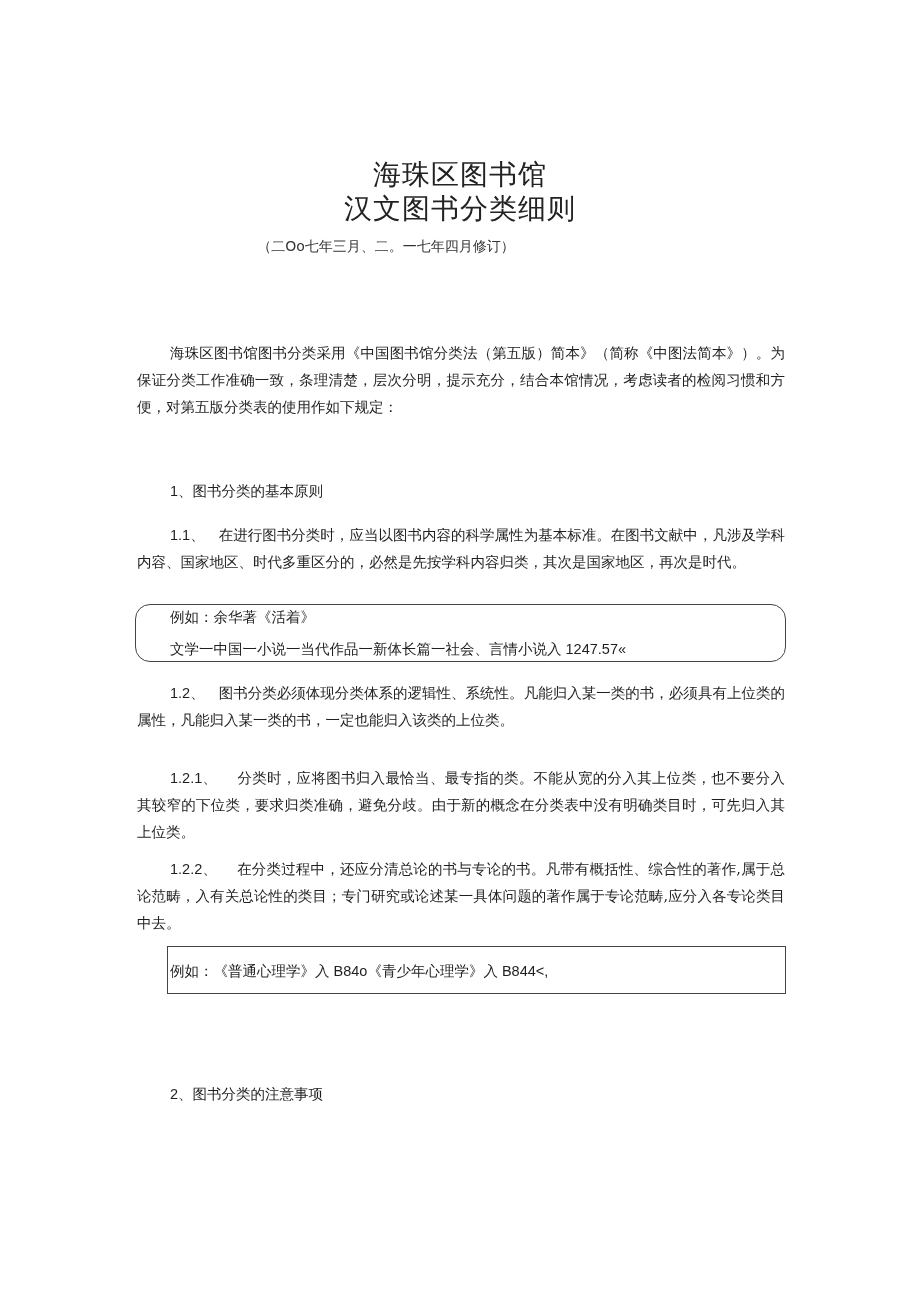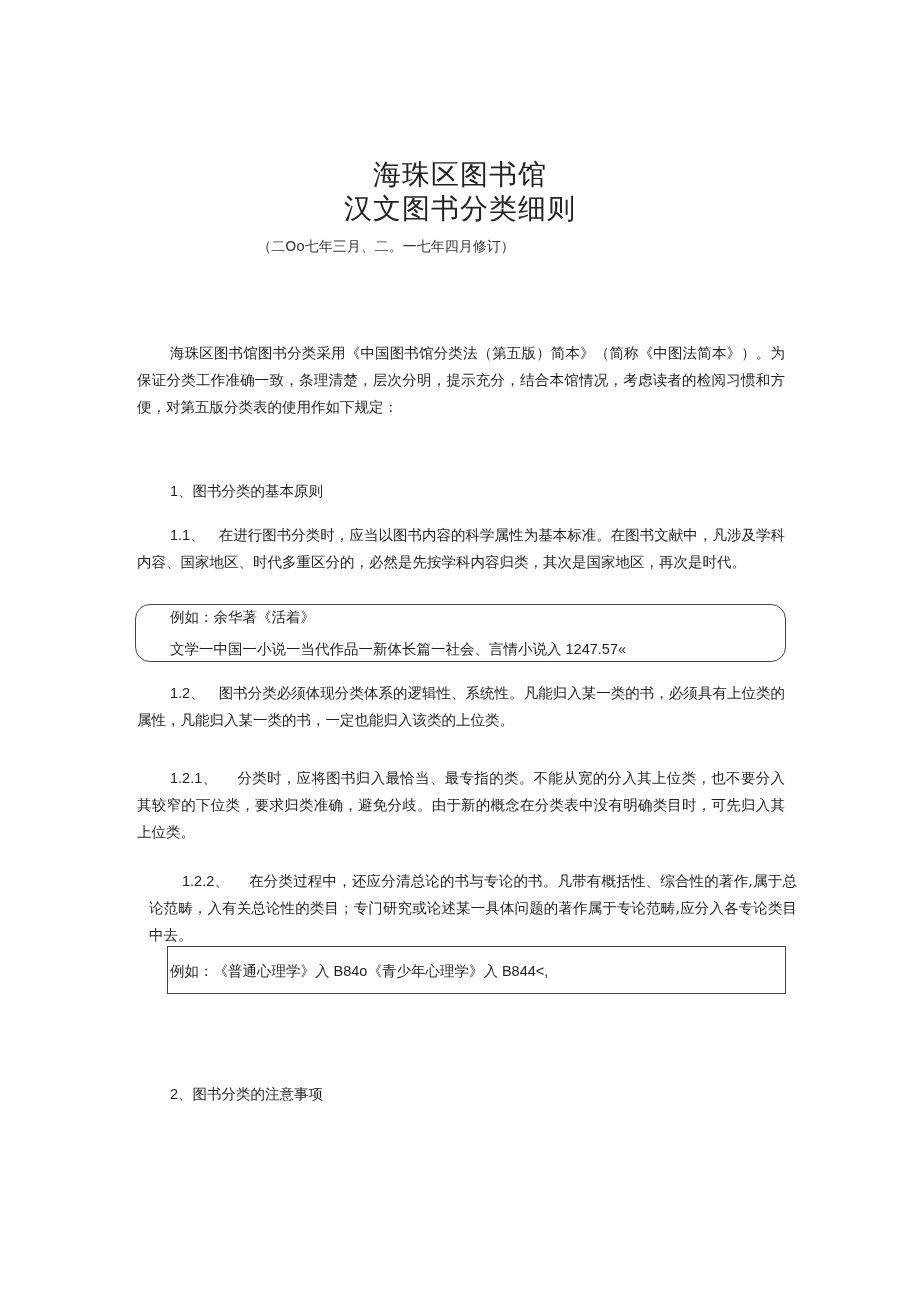--- a/index.html
+++ b/index.html
@@ -123,21 +123,21 @@
   </div>
 
   <p class="para" style="top:680px; margin:0;">
     <span class="num num-gap-1">1.2、</span><span>图书分类必须体现分类体系的逻辑性、系统性。凡能归入某一类的书，必须具有上位类的属性，凡能归入某一类的书，一定也能归入该类的上位类。</span>
   </p>
 
   <p class="para" style="top:765px; margin:0;">
     <span class="num num-gap-2">1.2.1、</span><span>分类时，应将图书归入最恰当、最专指的类。不能从宽的分入其上位类，也不要分入其较窄的下位类，要求归类准确，避免分歧。由于新的概念在分类表中没有明确类目时，可先归入其上位类。</span>
   </p>
 
-  <p class="para" style="top:856px; margin:12px;">
+  <p class="para" style="top:856px; margin:0;">
     <span class="num num-gap-2">1.2.2、</span><span>在分类过程中，还应分清总论的书与专论的书。凡带有概括性、综合性的著作,属于总论范畴，入有关总论性的类目；专门研究或论述某一具体问题的著作属于专论范畴,应分入各专论类目中去。</span>
   </p>
 
   <div class="example-box box2">
     <div class="line">
       <span>例如：《普通心理学》入</span><span class="latin"> B84o</span><span>《青少年心理学》入</span><span class="latin"> B844&lt;,</span>
     </div>
   </div>
 
 

